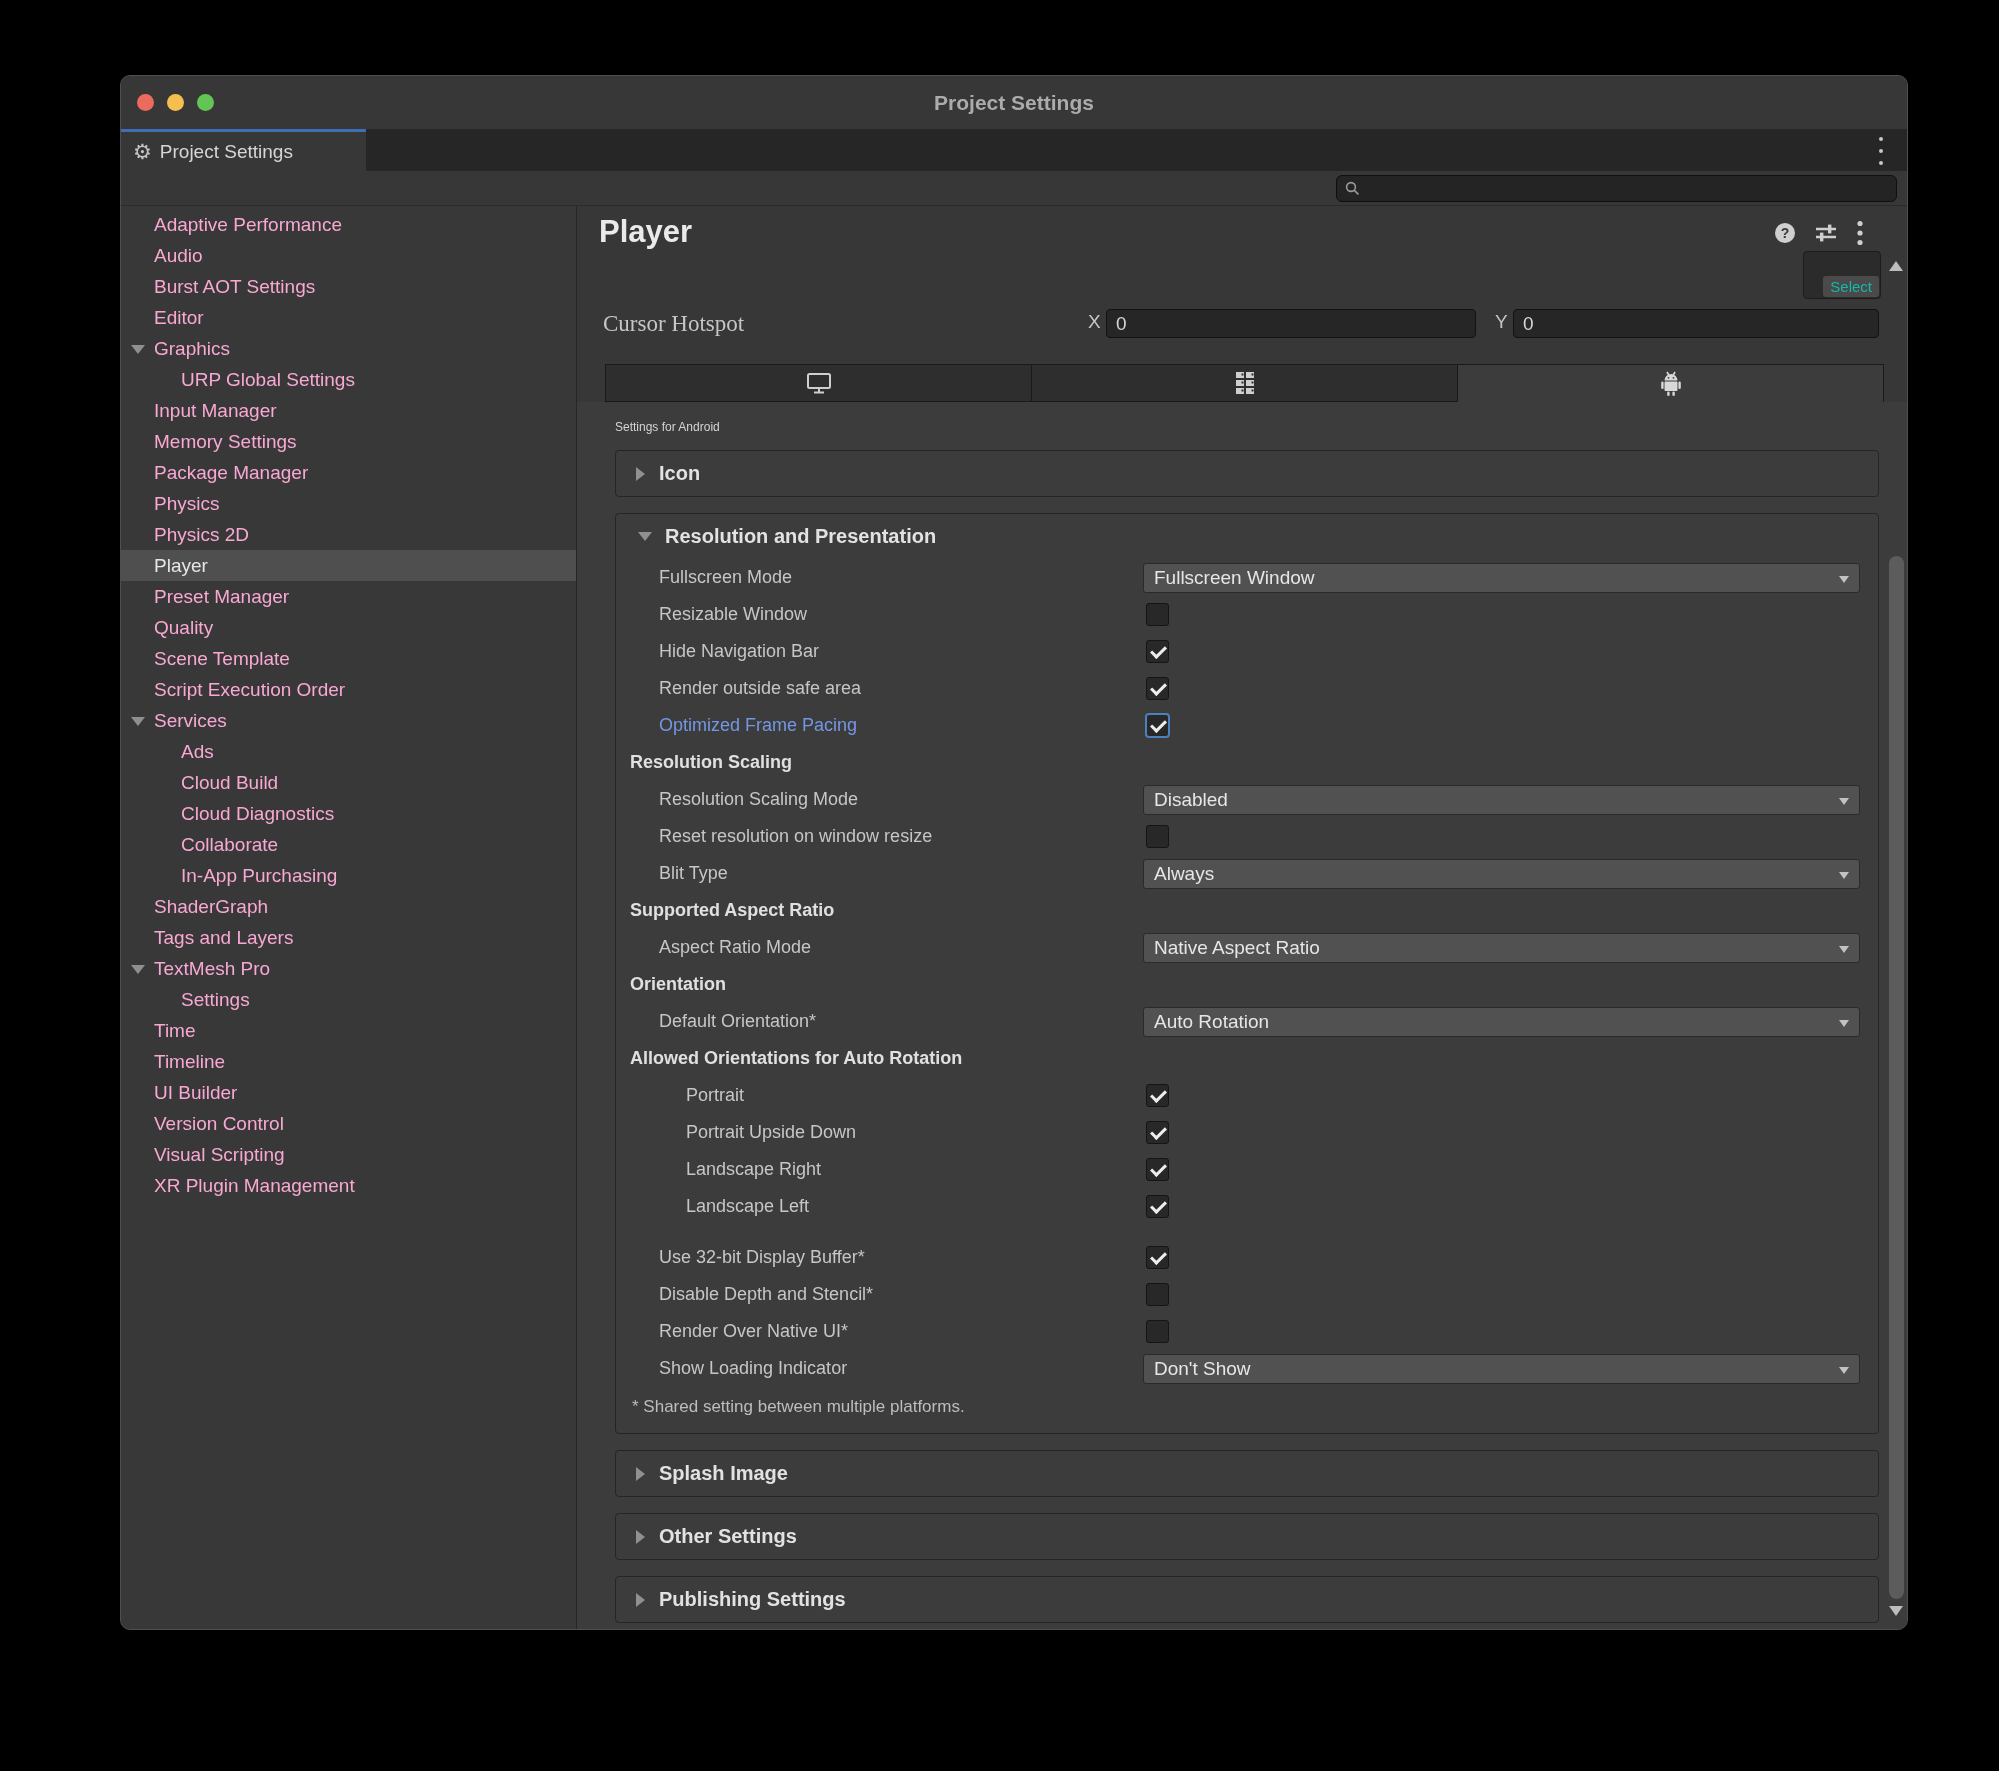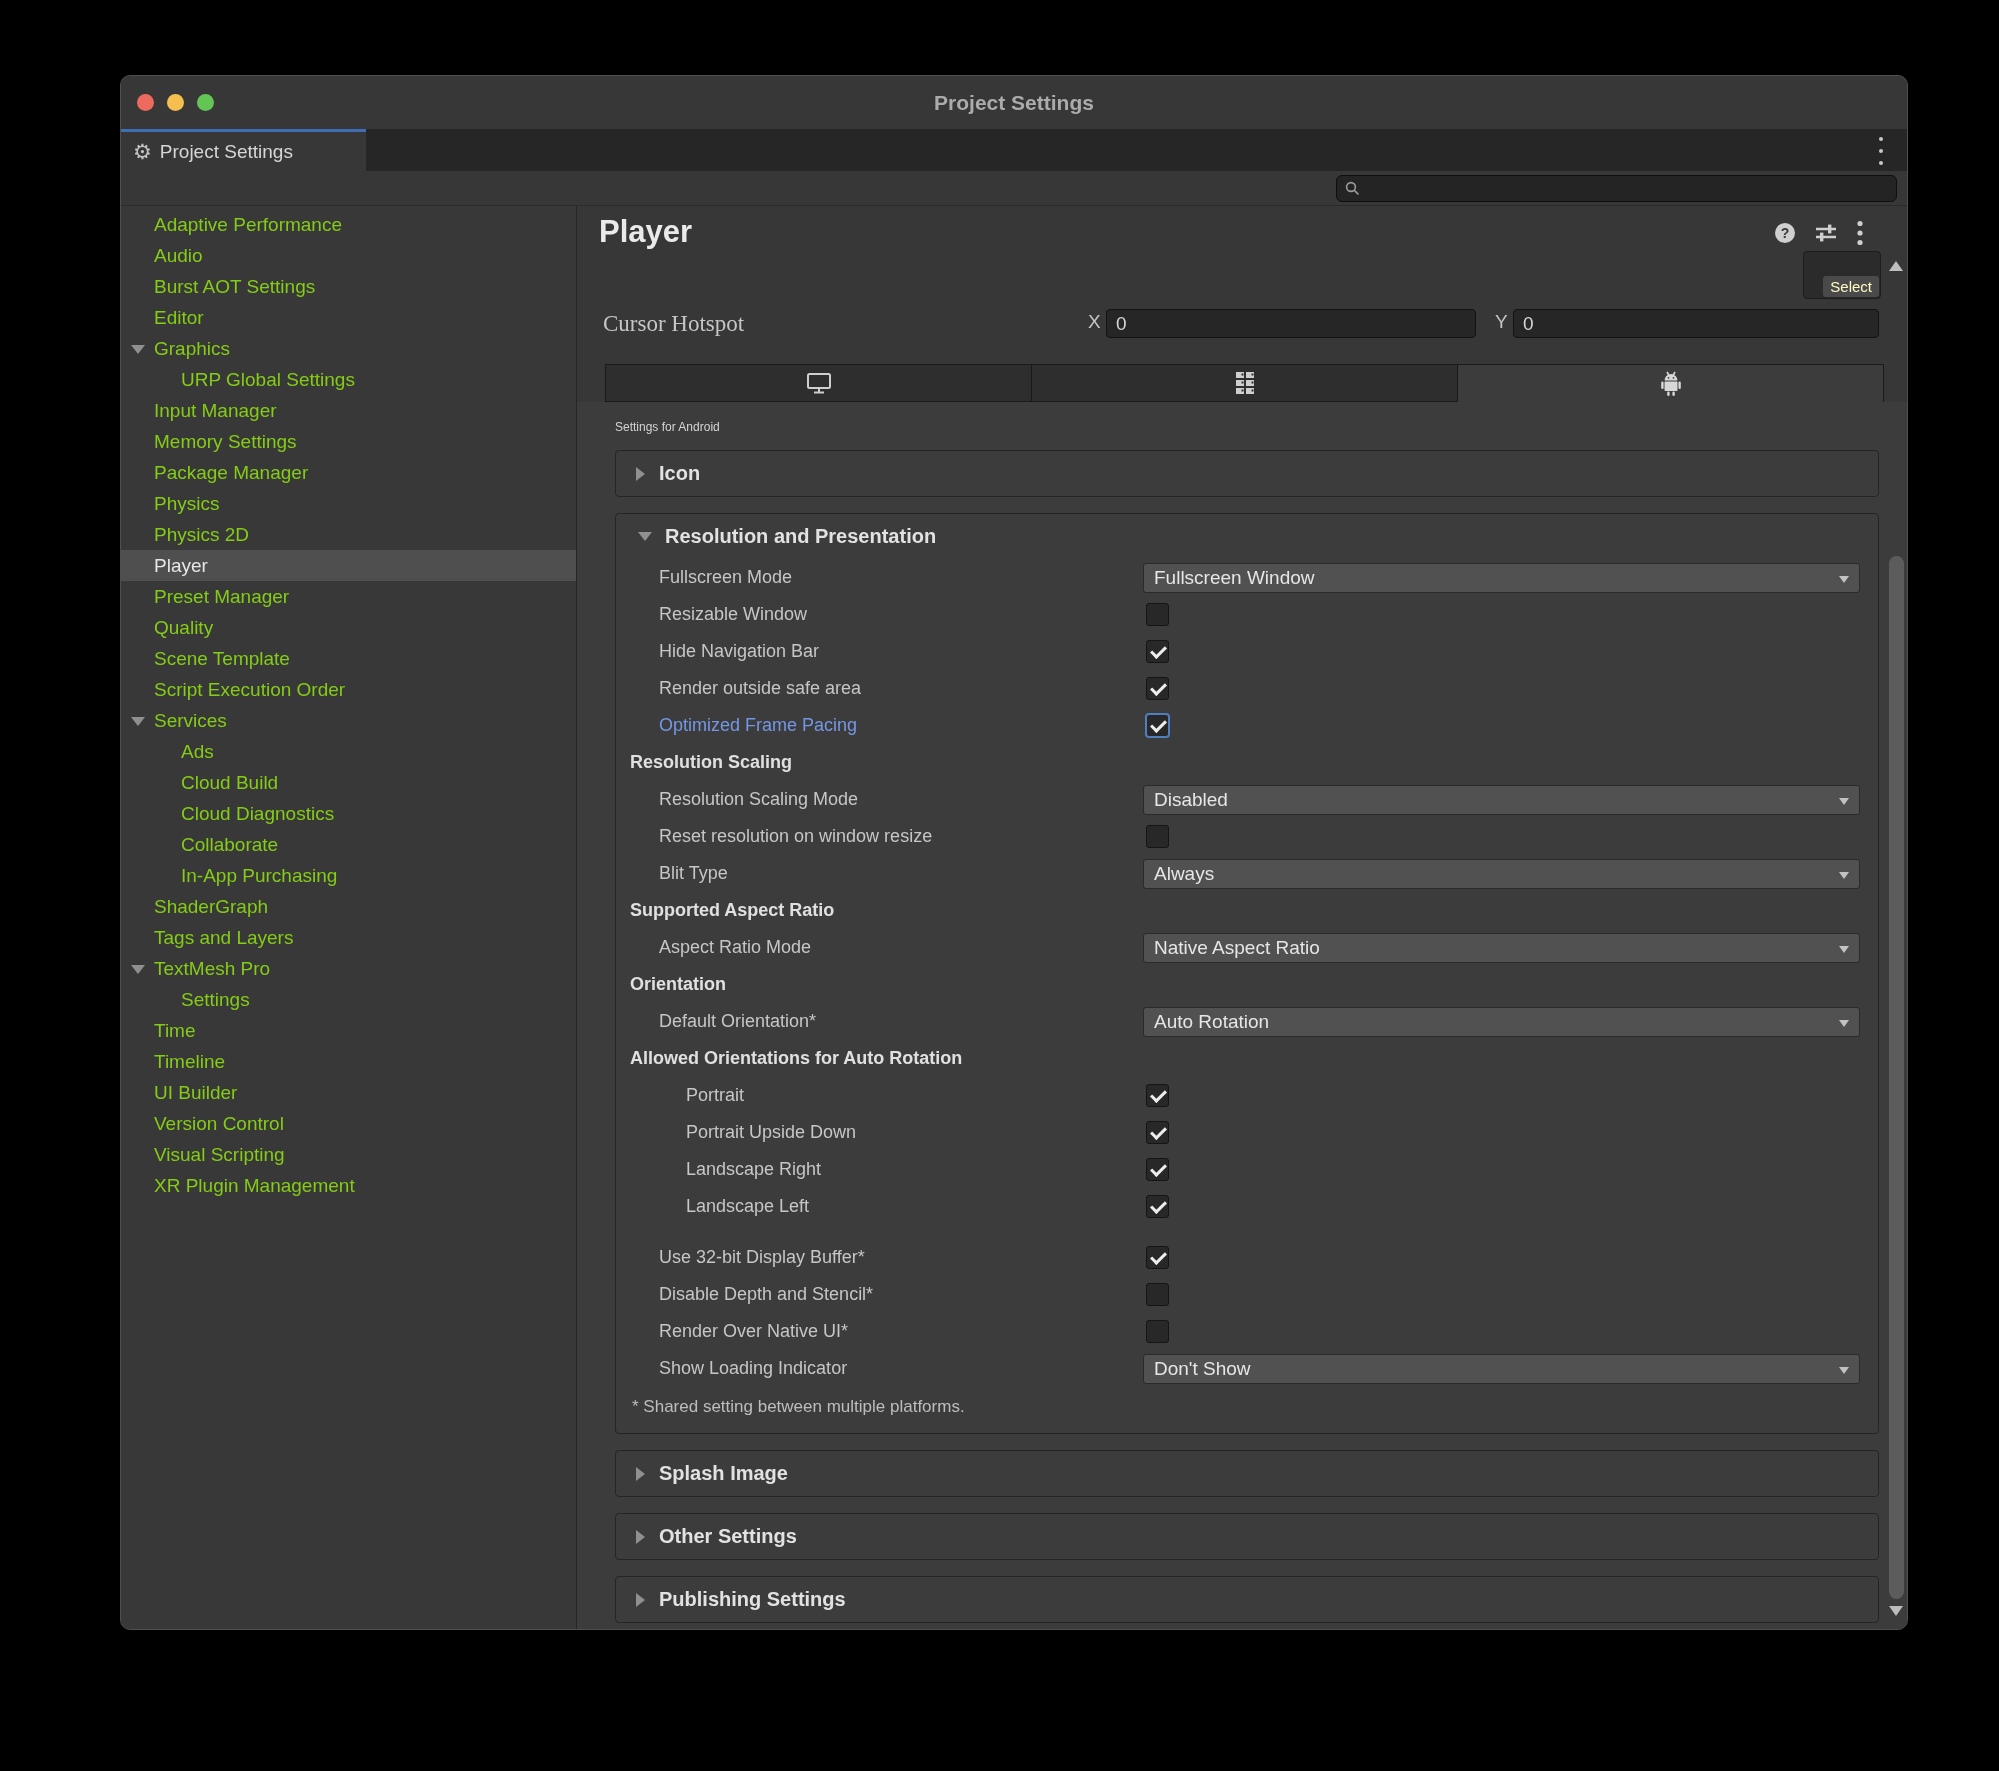--- a/index.html
+++ b/index.html
@@ -28,38 +28,38 @@
 
   
   .searchrow{position:absolute;left:0;top:95px;width:100%;height:35px;background:#373737;
     border-bottom:1px solid #2B2B2B;}
   .searchbox{position:absolute;right:10px;top:4px;width:561px;height:27px;background:#242424;
     border:1px solid #0F0F0F;border-radius:6px;display:flex;align-items:center;padding-left:8px;}
 
   
   .content{position:absolute;left:0;top:130px;width:100%;height:1425px;display:flex;}
   .sidebar{width:455px;height:100%;background:#383838;padding-top:3px;position:relative;flex:none;}
-  .side-item{position:relative;height:31px;line-height:31px;padding-left:33px;color:#84cc16;
+  .side-item{position:relative;height:31px;line-height:31px;padding-left:33px;color:#f9a8d4;
     font-size:19px;white-space:nowrap;cursor:pointer;}
   .side-item.lvl1{padding-left:60px;}
   .side-item.selected{background:#4F4F4F;color:#E6E6E6;}
   .tri-down{position:absolute;left:10px;top:12px;width:0;height:0;
     border-left:7px solid transparent;border-right:7px solid transparent;border-top:9px solid #8F8F8F;}
 
   .panel{flex:1;height:100%;position:relative;background:#373737;border-left:1px solid #262626;}
 
   
   .page-title{position:absolute;left:22px;top:8px;color:#EAEAEA;font-size:31px;font-weight:bold;}
   .hdr-icons{position:absolute;right:44px;top:14px;display:flex;gap:20px;align-items:center;}
   .help-ic{width:20px;height:20px;border-radius:50%;background:#CFCFCF;color:#373737;font-weight:bold;
     font-size:14px;text-align:center;line-height:20px;cursor:pointer;}
   .preview-box{position:absolute;left:1226px;top:45px;width:78px;height:48px;background:#2B2B2B;
     border:1px solid #1C1C1C;border-radius:4px;}
   .select-btn{position:absolute;right:1px;bottom:1px;height:21px;padding:0 7px;background:#4A4A4A;
-    border-radius:3px;color:#fef9c3;font-size:15px;line-height:21px;cursor:pointer;}
+    border-radius:3px;color:#14b8a6;font-size:15px;line-height:21px;cursor:pointer;}
 
   
   .cursor-row{position:absolute;left:0;top:100px;width:100%;height:36px;}
   .c-label{position:absolute;left:26px;top:5px;color:#C6C6C6;font-size:23px;font-family:Liberation Serif, serif;}
   .xy-label{position:absolute;top:5px;color:#C6C6C6;font-size:19px;}
   .txt-input{position:absolute;top:3px;height:29px;background:#262626;border:1px solid #121212;
     border-radius:4px;color:#D6D6D6;font-size:19px;padding-left:9px;line-height:27px;}
 
   
   .plat-tabs{position:absolute;left:28px;top:158px;width:1279px;height:38px;display:flex;

